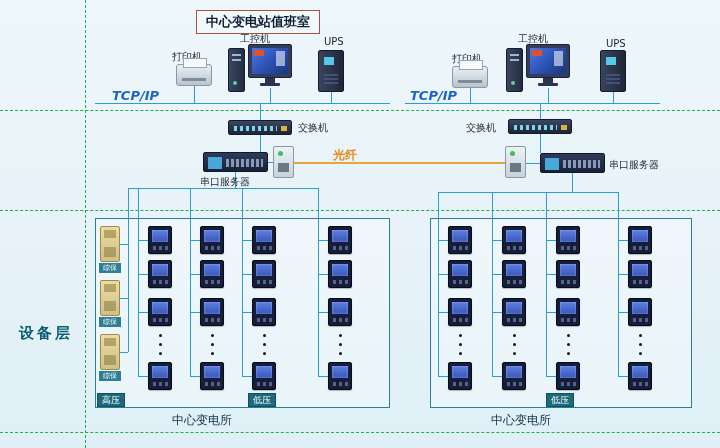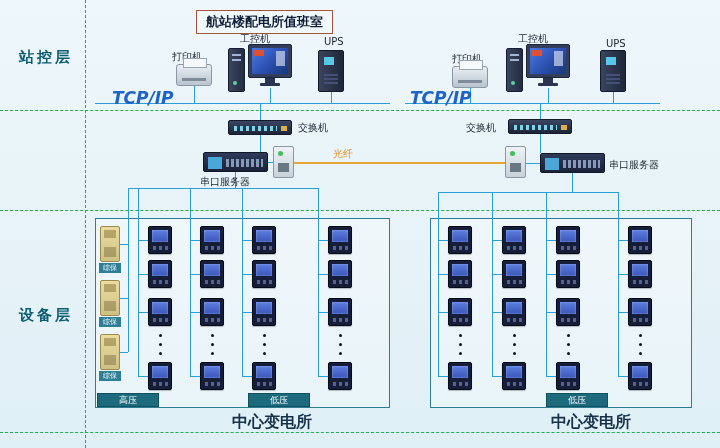--- a/index.html
+++ b/index.html
@@ -8,27 +8,27 @@
   .diagram{position:relative;width:720px;height:448px;background:linear-gradient(180deg,#eef7fb 0%,#e6f2f8 60%,#def0f6 100%);overflow:hidden}
 
   
   .vsep{position:absolute;left:85px;top:0;width:0;height:448px;border-left:1px dashed #1fae4e}
   .hsep{position:absolute;left:0;width:720px;height:0;border-top:1px dashed #1fae4e}
 
   .layer-label{position:absolute;left:12px;width:68px;text-align:center;font-size:15px;font-weight:bold;color:#0b5e72;letter-spacing:3px}
 
   .title{position:absolute;font-size:13px;font-weight:bold;color:#101f38;border:1px solid #a2543e;padding:2px 9px;background:rgba(255,255,255,.25);white-space:nowrap}
   .lbl{position:absolute;font-size:10px;color:#1c2430;white-space:nowrap}
-  .tcpip{position:absolute;font-size:17px;font-weight:bold;font-style:italic;color:#1e64c8}
-  .fiber-label{position:absolute;font-size:10px;font-weight:normal;color:#e8891a}
-  .caption{position:absolute;width:140px;text-align:right;font-size:16px;font-weight:700;color:#16324a}
+  .tcpip{position:absolute;font-size:13px;font-weight:bold;font-style:italic;color:#1e64c8}
+  .fiber-label{position:absolute;font-size:12px;font-weight:bold;color:#e8891a}
+  .caption{position:absolute;width:140px;text-align:left;font-size:12px;font-weight:400;color:#16324a}
 
   
   .dev-box{position:absolute;border:1px solid #2e7d92;background:rgba(255,255,255,.32)}
-  .chip{position:absolute;font-size:9px;color:#fff;background:#1d6a7d;border:1px solid #11505f;padding:0 21px;line-height:12px;white-space:nowrap}
+  .chip{position:absolute;font-size:9px;color:#fff;background:#1d6a7d;border:1px solid #11505f;padding:0 4px;line-height:12px;white-space:nowrap}
 
   
   .printer{position:absolute;width:36px;height:22px;background:linear-gradient(#eaeff4,#b9c4cf);border:1px solid #8a97a5;border-radius:3px}
   .printer::before{content:"";position:absolute;left:6px;top:-7px;width:22px;height:8px;background:#f7fafc;border:1px solid #9aa6b2}
   .printer::after{content:"";position:absolute;left:5px;bottom:4px;right:5px;height:3px;background:#7e8c9a}
 
   
   .pc-tower{position:absolute;width:17px;height:44px;background:linear-gradient(90deg,#3a465f,#232c42);border:1px solid #161d30;border-radius:2px}
   .pc-tower::before{content:"";position:absolute;left:3px;top:5px;right:3px;height:2px;background:#9fb4d8;box-shadow:0 5px 0 #9fb4d8}
   .pc-tower::after{content:"";position:absolute;left:4px;bottom:6px;width:4px;height:4px;background:#5fd0a0;border-radius:50%}
@@ -78,22 +78,21 @@
 </style>
 </head>
 <body>
 
 <div class="diagram">
 
   <div class="vsep"></div>
   <div class="hsep" style="top:110px"></div>
   <div class="hsep" style="top:210px"></div>
   <div class="hsep" style="top:432px"></div>
-  <div class="layer-label" style="top:48px">站控层</div>
-  <div class="layer-label" style="top:306px">设备层</div>
+  <div class="layer-label" style="top:324px">设备层</div>
 
   <div class="dev-box" style="left:95px;top:218px;width:295px;height:190px"></div>
   <div class="dev-box" style="left:430px;top:218px;width:262px;height:190px"></div>
 
   <svg class="wires" width="720" height="448" viewBox="0 0 720 448">
     <path fill="none" stroke="#2b9fd4" stroke-width="1" shape-rendering="crispEdges" d="
       M95 103 H390 M194 86 V103 M270 88 V103 M331 92 V103 M260 103 V120 M260 135 V152 M268 162 H273
       M235 172 V188 M128 188 H318 M128 188 V352 M138 188 V376 M190 188 V376 M242 188 V376 M318 188 V376
       M120 244 H128 M120 298 H128 M120 352 H128
       M138 240 H148 M138 274 H148 M138 312 H148 M138 376 H148
@@ -102,21 +101,21 @@
       M318 240 H328 M318 274 H328 M318 312 H328 M318 376 H328
       M405 103 H660 M470 88 V103 M548 88 V103 M613 92 V103 M540 103 V119 M540 134 V153 M526 163 H540
       M572 173 V192 M438 192 H618 M438 192 V376 M492 192 V376 M546 192 V376 M618 192 V376
       M438 240 H448 M438 274 H448 M438 312 H448 M438 376 H448
       M492 240 H502 M492 274 H502 M492 312 H502 M492 376 H502
       M546 240 H556 M546 274 H556 M546 312 H556 M546 376 H556
       M618 240 H628 M618 274 H628 M618 312 H628 M618 376 H628"></path>
     <path fill="none" stroke="#e8a33a" stroke-width="2" d="M294 163 H505"></path>
   </svg>
 
-  <div class="title" style="left:196px;top:10px">航站楼配电所值班室</div>
+  <div class="title" style="left:196px;top:10px">中心变电站值班室</div>
 
   <div class="lbl" style="left:172px;top:50px">打印机</div>
   <div class="printer" style="left:176px;top:64px"></div>
   <div class="lbl" style="left:240px;top:32px">工控机</div>
   <div class="pc-tower" style="left:228px;top:48px"></div>
   <div class="pc-monitor" style="left:248px;top:44px">
       <span class="scr"></span>
     </div>
   <div class="pc-stand" style="left:265px;top:78px"></div>
   <div class="pc-base" style="left:260px;top:83px"></div>

